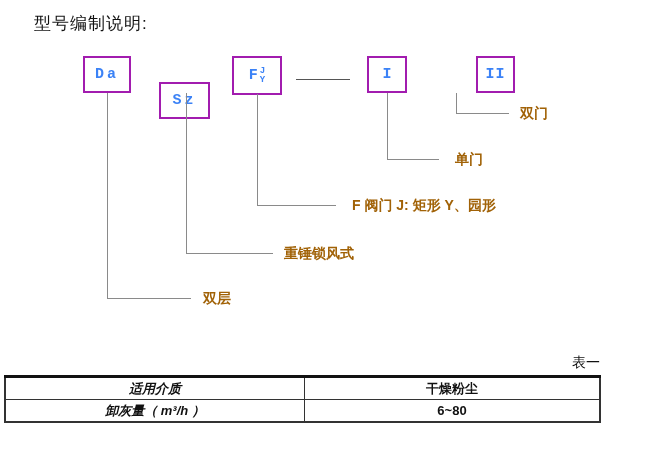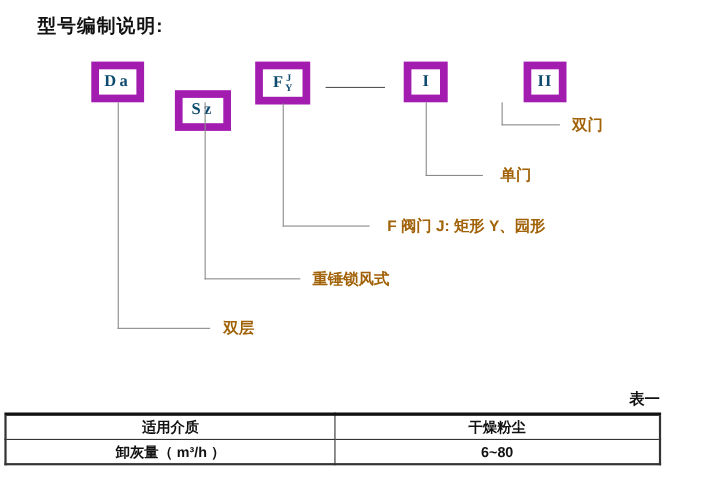--- a/index.html
+++ b/index.html
@@ -3,33 +3,33 @@
 <meta charset="utf-8">
 <style>
   html,body { margin:0; padding:0; background:#fff; }
   .page {
     position:relative; width:650px; height:450px; background:#ffffff;
     font-family:"Liberation Sans","DejaVu Sans",sans-serif; color:#111;
     overflow:hidden;
   }
   .title1 {
     position:absolute; left:34px; top:12px; margin:0;
-    font-size:17px; font-weight:bold; letter-spacing:1px;
+    font-size:17px; font-weight:normal; letter-spacing:1px;
   }
   .title2 {
     position:absolute; left:30px; top:339px; margin:0;
     font-size:17px; font-weight:bold; letter-spacing:1px;
   }
   
   .box {
     position:absolute; top:56px; height:37px; box-sizing:border-box;
-    border:7px solid #a21caf; background:#fff;
+    border:2px solid #a21caf; background:#fff;
     display:flex; align-items:center; justify-content:center;
-    font-family:Liberation Serif, serif;
-    font-weight:bold; font-size:15px; letter-spacing:3px; color:#0c4a6e;
+    font-family:Liberation Mono, monospace;
+    font-weight:bold; font-size:15px; letter-spacing:3px; color:#3b82f6;
   }
   .box-da { left:83px;  width:48px; }
   .box-sz { left:159px; width:51px;margin-top:26px; }
   .box-f  { left:232px; width:50px; height:39px; letter-spacing:0; }
   .box-i  { left:367px; width:40px; letter-spacing:0; }
   .box-ii { left:436px; width:39px; letter-spacing:1px;margin-left:40px; }
   .f-stack {
     display:flex; flex-direction:column; align-items:center;
     font-size:9px; line-height:9px; margin-left:2px; font-weight:bold;
   }
@@ -46,32 +46,32 @@
   .lbl {
     position:absolute; font-size:14px; font-weight:bold;
     white-space:nowrap; color:#a16207; line-height:15px;
   }
   .lbl-shuangmen  { left:520px; top:106px; }
   .lbl-danmen     { left:455px; top:152px; }
   .lbl-fvalve     { left:352px; top:198px; }
   .lbl-chongchui  { left:284px; top:246px; }
   .lbl-shuangceng { left:203px; top:291px; }
   
-  .table-tag { position:absolute; left:572px; top:354px; font-size:14px; font-weight:bold; }
+  .table-tag { position:absolute; left:572px; top:354px; font-size:14px; font-weight:normal; }
   table.perf {
     position:absolute; left:4px; top:375px; width:597px;
     border-collapse:collapse; table-layout:fixed;
   }
   table.perf { border:2px solid #333; border-top:3px solid #111; }
   table.perf td {
     border:1.5px solid #333; height:21px; padding:0;
     text-align:center; vertical-align:middle;
     font-size:13px; font-weight:bold; color:#111;
   }
-  td.c1 { width:298px; }
+  td.c1 { width:298px;font-style:italic; }
 </style>
 </head>
 <body>
 
 <div class="page">
 
   <h1 class="title1">型号编制说明:</h1>
 
   <div class="box box-da">
     <span>Da</span>

